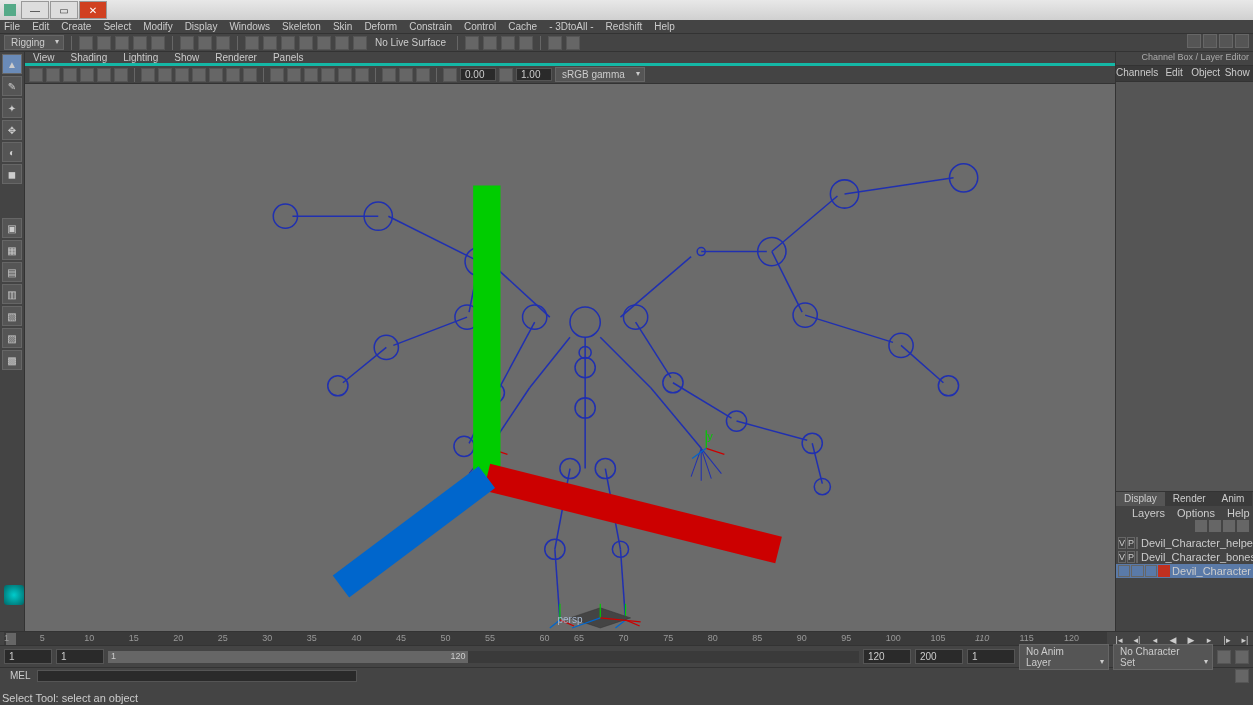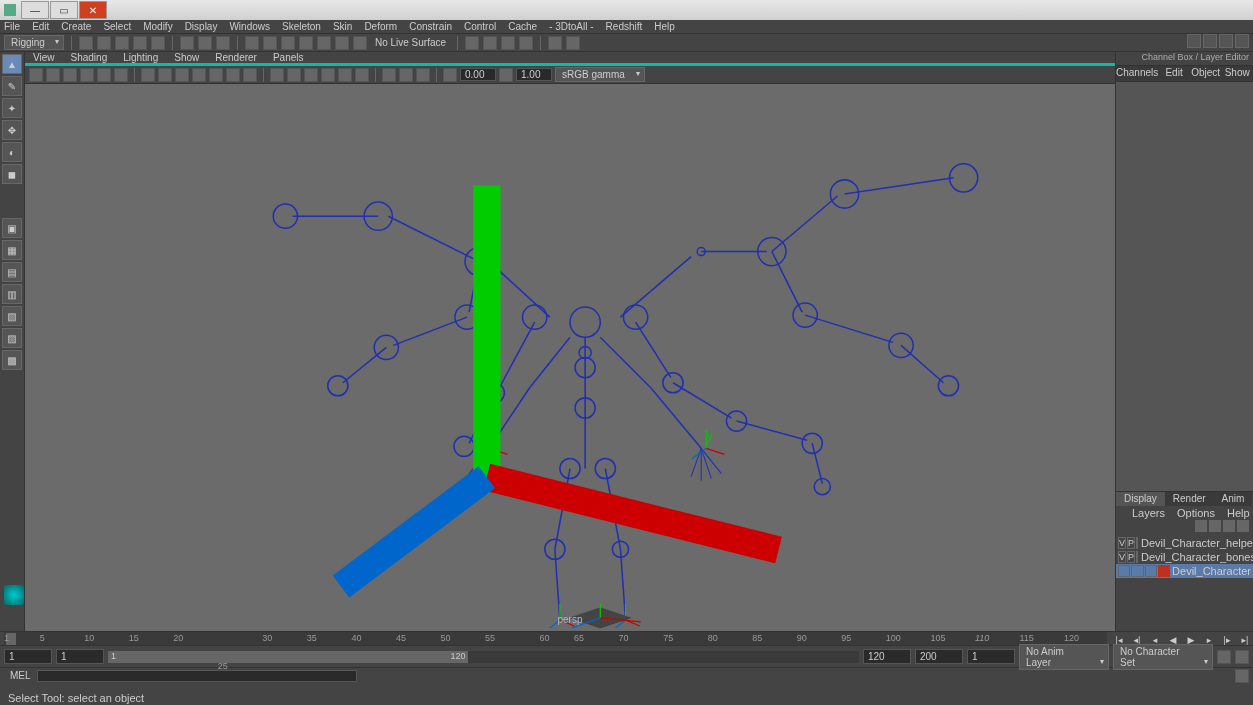--- a/index.html
+++ b/index.html
@@ -52,21 +52,21 @@
 .tl-cursor{position:absolute;width:10px;height:12px;background:#666;top:1px}
 .rangebar{height:22px;background:#444;display:flex;align-items:center;padding:0 4px;gap:4px;border-top:1px solid #333}
 .rangefield{background:#2a2a2a;border:1px solid #555;width:48px;padding:1px 4px;font-size:10px}
 .rangetrack{flex:1;height:12px;background:#3a3a3a;position:relative}
 .rangethumb{position:absolute;height:12px;background:#666;top:0}
 .playbtns{display:flex;gap:2px}
 .playbtn{width:16px;height:16px;display:flex;align-items:center;justify-content:center;font-size:9px;color:#ccc}
 .cmdline{height:16px;background:#444;display:flex;align-items:center;padding:0 4px;border-top:1px solid #333}
 .cmdlabel{font-size:10px;padding:0 6px}
 .cmdinput{flex:0 0 320px;height:12px;background:#2a2a2a;border:1px solid #555}
-.statusbar{position:absolute;bottom:0;left:0;right:16px;height:14px;background:#444;padding:0 8px;font-size:10px;color:#aaa;display:flex;align-items:center}
+.statusbar{position:absolute;bottom:0;left:0;right:16px;height:14px;background:#444;padding:0 2px;font-size:10px;color:#aaa;display:flex;align-items:center}
 .topright-icons{position:absolute;right:4px;top:34px;display:flex;gap:2px}
 .topright-icons i{width:14px;height:14px;background:#555;border:1px solid #666;display:inline-block}
 .maya-logo{position:absolute;left:4px;bottom:100px;width:20px;height:20px;background:radial-gradient(circle,#0cc,#066);border-radius:3px}
 </style>
 </head>
 <body>
 
 <div class="titlebar">
   <div class="titlebar-icon"></div>
   <div class="winbtns">
@@ -366,21 +366,21 @@
 </div>
 
 <div class="timeline">
   <div class="tl-ruler" id="ruler">
     <div class="tl-cursor" style="left:2px"></div>
   <span class="tl-tick" style="left: 0px;">1</span>
       <span class="tl-tick" style="left: 35.6303px;">5</span>
       <span class="tl-tick" style="left: 80.1681px;">10</span>
       <span class="tl-tick" style="left: 124.706px;">15</span>
       <span class="tl-tick" style="left: 169.244px;">20</span>
-      <span class="tl-tick" style="left: 213.782px; margin-top: 28px;">25</span>
+      <span class="tl-tick" style="left: 213.782px;">25</span>
       <span class="tl-tick" style="left: 258.319px;">30</span>
       <span class="tl-tick" style="left: 302.857px;">35</span>
       <span class="tl-tick" style="left: 347.395px;">40</span>
       <span class="tl-tick" style="left: 391.933px;">45</span>
       <span class="tl-tick" style="left: 436.471px;">50</span>
       <span class="tl-tick" style="left: 481.008px;">55</span>
       <span class="tl-tick" style="left: 525.546px; margin-left: 10px;">60</span>
       <span class="tl-tick" style="left: 570.084px;">65</span>
       <span class="tl-tick" style="left: 614.622px;">70</span>
       <span class="tl-tick" style="left: 659.16px;">75</span>

